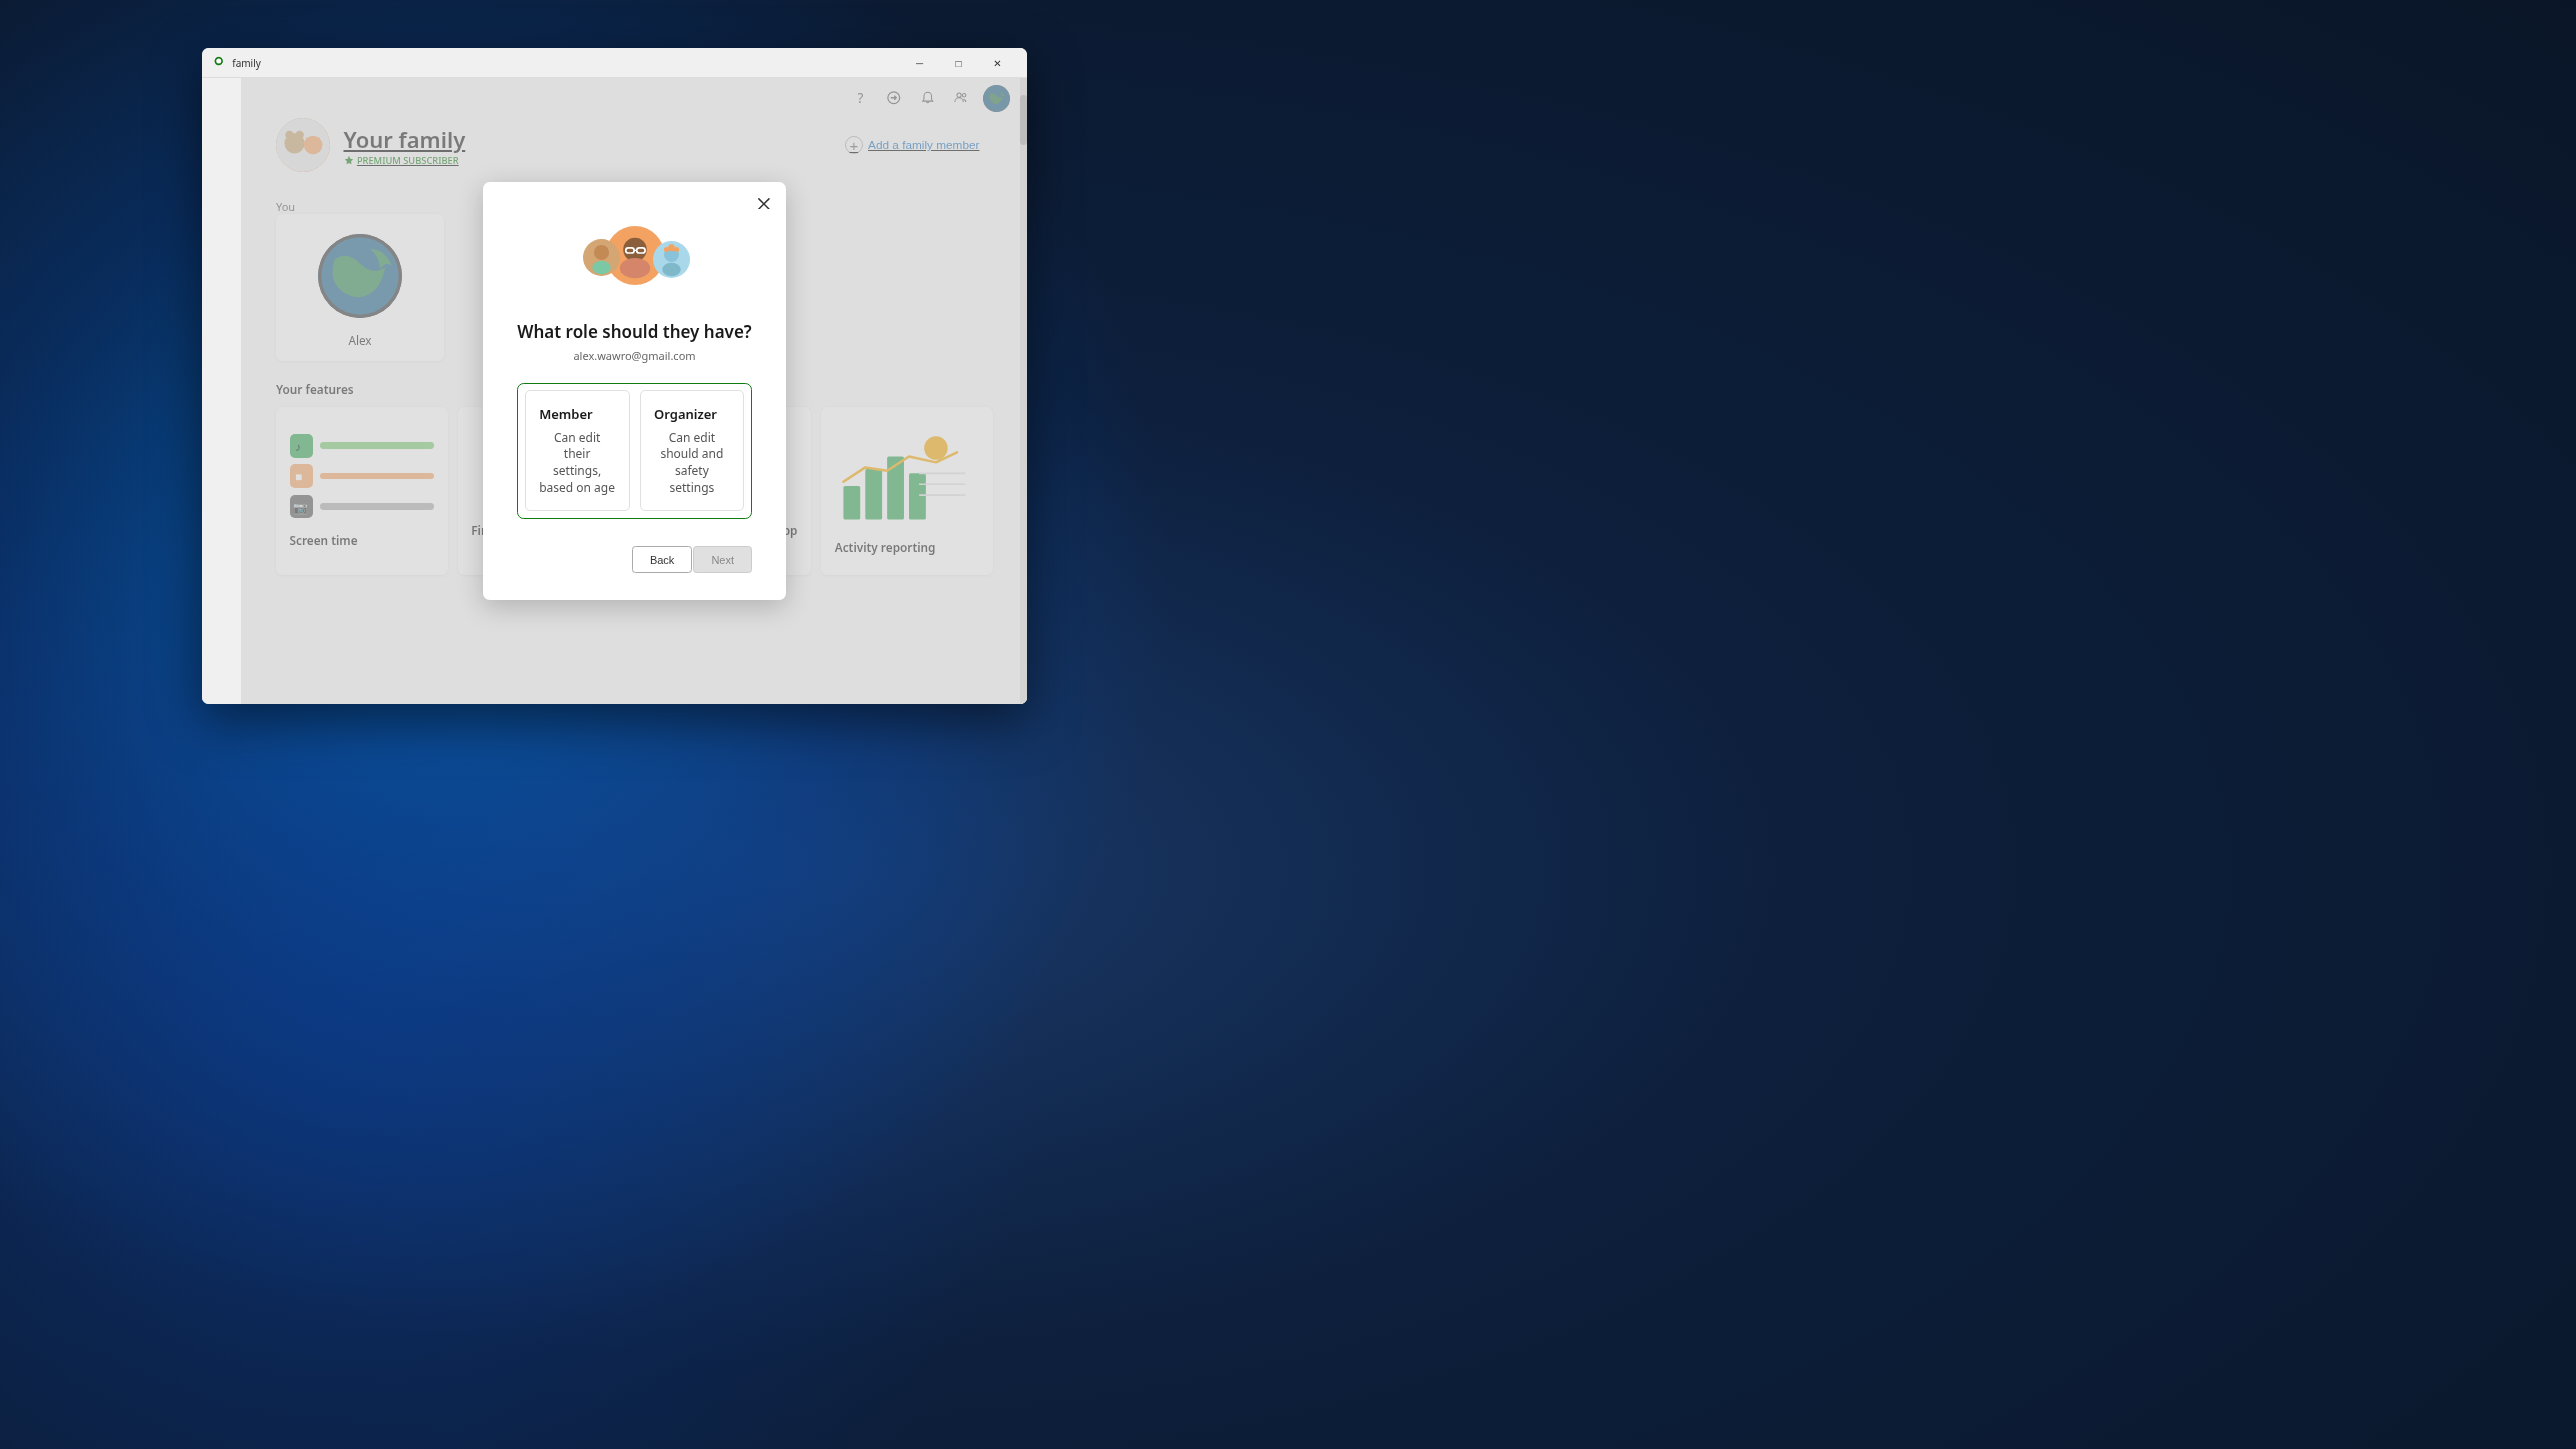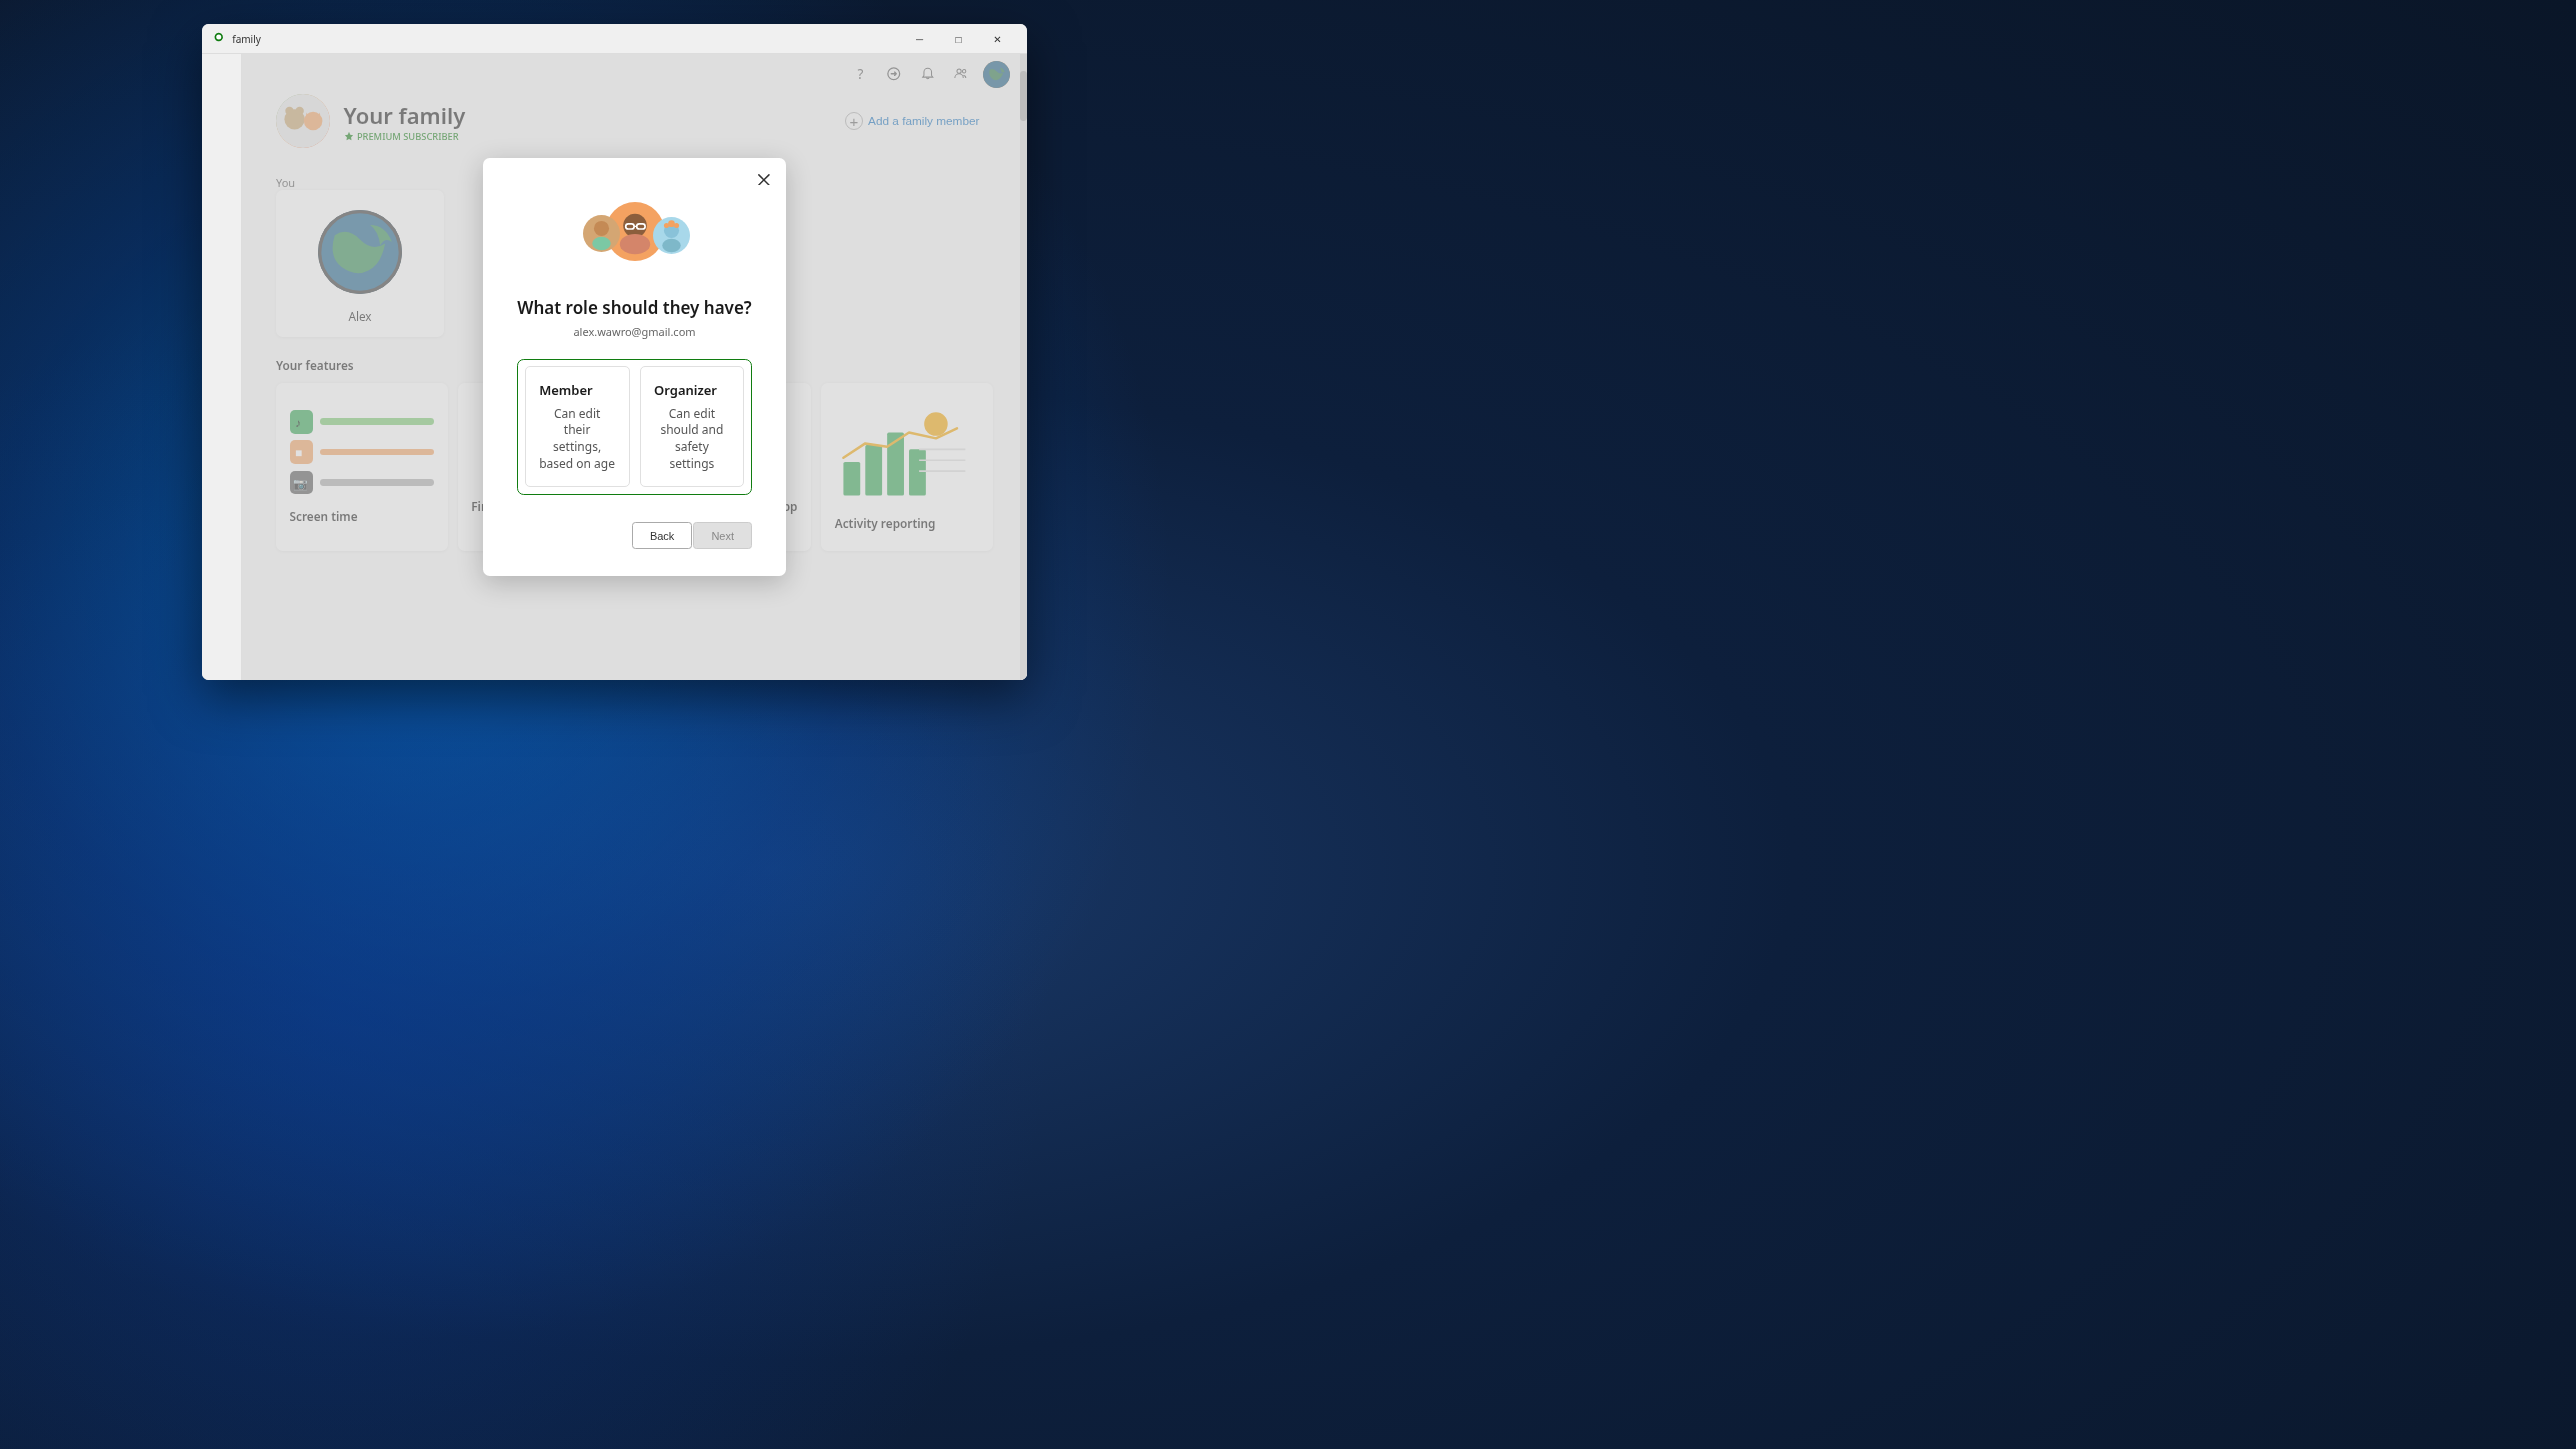--- a/index.html
+++ b/index.html
@@ -39,21 +39,21 @@
       height: 1683px;
       border-radius: 50%;
       background: radial-gradient(circle, rgba(10, 60, 150, 0.5) 0%, transparent 60%);
       top: 168px;
       left: -505px;
     }
 
     
     .app-window {
       position: absolute;
-      top: 24px;
+      top: 48px;
       left: 202px;
       width: 825px;
       height: 656px;
       background: #f3f3f3;
       border-radius: 6.7px;
       box-shadow: 0 17px 50px rgba(0,0,0,0.5);
       z-index: 10;
       overflow: hidden;
       display: flex;
       flex-direction: column;
@@ -181,20 +181,21 @@
     
     .page-content {
       padding: 0 34px 34px 34px;
     }
 
     
     .family-header {
       display: flex;
       align-items: center;
       margin-bottom: 27px;
+      text-decoration: underline;
     }
 
     .family-avatar {
       width: 54px;
       height: 54px;
       border-radius: 50%;
       background: linear-gradient(135deg, #7bc8a4, #f4a261, #e76f51);
       display: flex;
       align-items: center;
       justify-content: center;

